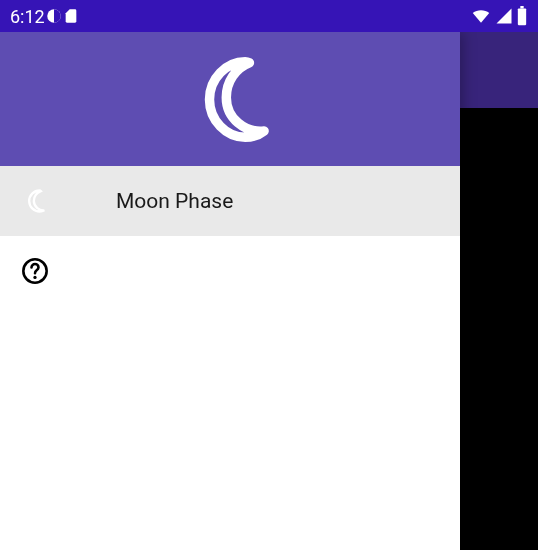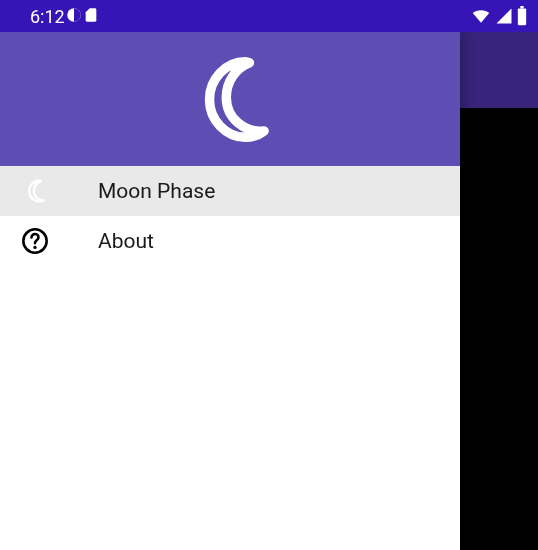--- a/index.html
+++ b/index.html
@@ -12,21 +12,21 @@
       display: flex;
       align-items: center;
       justify-content: space-between;
       padding: 0 10px;
       color: #fff;
       font-size: 18px;
       font-weight: 400;
       position: relative;
       z-index: 5;
     }
-    .statusbar-left { display: flex; gap: 0; margin-left: 20px; }
+    .statusbar-left { display: flex; align-items: center; gap: 0; }
     .statusbar-right { display: flex; align-items: center; gap: 2px; }
 
     .appbar {
       position: absolute;
       top: 32px; left: 0; right: 0;
       height: 76px;
       background: #38247B;
       z-index: 1;
     }
 
@@ -42,25 +42,25 @@
       flex-direction: column;
     }
     .drawer-header {
       height: 134px;
       background: #5E4DB2;
       display: flex;
       align-items: center;
       justify-content: center;
     }
     .drawer-item {
-      height: 50px;
+      height: 70px;
       display: flex;
       align-items: center;
       padding-left: 20px;
-      gap: 48px;
+      gap: 66px;
       color: #1a1a1a;
       font-size: 21px;
       background: #fff;
     }
     .drawer-item.selected {
       background: #E9E9E9;
     }
     .drawer-item .icon { width: 30px; display:flex; align-items:center; justify-content:center; }
 
     svg { display: block; }
@@ -125,15 +125,14 @@
 
 
   <div class="drawer-item">
     <span class="icon">
       <svg width="28" height="28" viewBox="0 0 24 24">
         <circle cx="12" cy="12" r="10" fill="none" stroke="#000" stroke-width="2.2"></circle>
         <path d="M9 9c0-1.6 1.3-3 3-3s3 1.3 3 3c0 1.2-.8 1.8-1.6 2.4C12.6 12 12 12.5 12 14" fill="none" stroke="#000" stroke-width="2.2" stroke-linecap="round"></path>
         <circle cx="12" cy="17.5" r="1.4" fill="#000"></circle>
       </svg>
     </span>
-    <span>About</span>
   </div>
 </div>
 
 </body></html>

